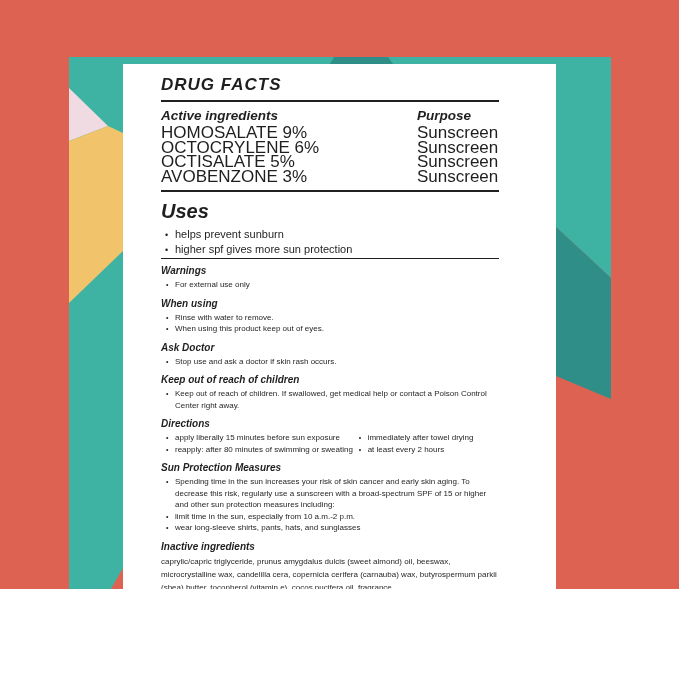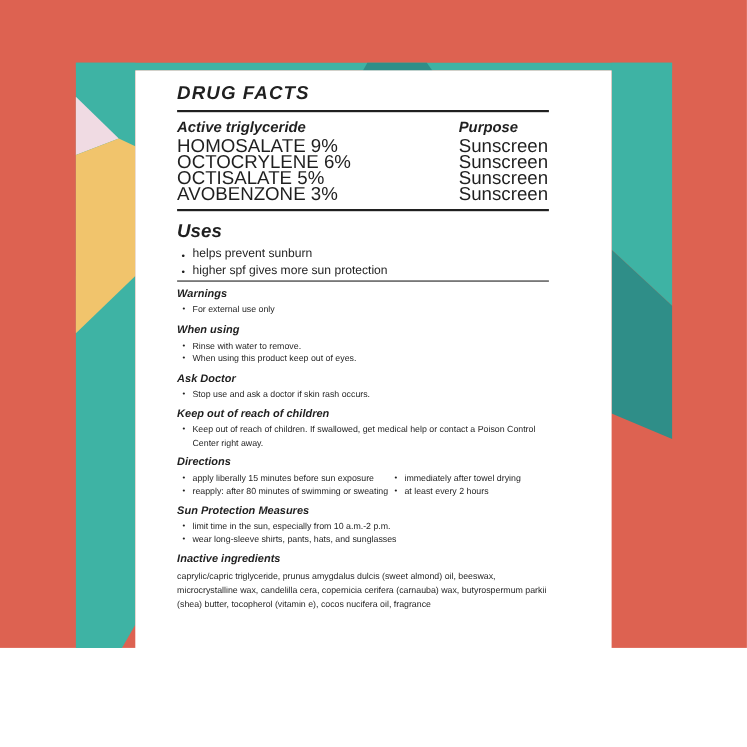--- a/index.html
+++ b/index.html
@@ -27,21 +27,21 @@
   }
   .rule{border:0;border-top:2px solid #202020;margin:0;}
   .rule.thin{border-top-width:1.5px;}
 
   .ai-head{display:flex;margin:6px 0 3px;font-style:italic;font-weight:700;font-size:13.5px;}
   .ai-row{display:flex;font-size:17px;line-height:14.5px;}
   .col-name{flex:0 0 256px;}
   .col-purpose{flex:1;}
   .ai-table{margin-bottom:6px;}
 
-  .uses-h{font-style:italic;font-weight:700;font-size:17px;margin:8px 0 4px;}
+  .uses-h{font-style:italic;font-weight:700;font-size:20px;margin:8px 0 4px;}
   .b{position:relative;padding-left:14px;}
   .b::before{content:"•";position:absolute;left:4px;top:0;}
   .b.big{font-size:11px;line-height:14.5px;}
   .b.big::before{font-size:9px;top:1px;}
   .b.small{font-size:8px;line-height:11.5px;}
   .b.small::before{font-size:7px;left:5px;top:0;}
   .uses-list{margin-bottom:2px;}
 
   .sec-h{font-style:italic;font-weight:700;font-size:10px;margin:7px 0 3px;}
   .sec-h.first{margin-top:6px;}
@@ -82,21 +82,21 @@
     <polygon class="yellow" points="69,141 108,126 123,133 123,251 69,303"></polygon>
   </svg>
 
   <div class="doc">
 
     <div class="title">DRUG FACTS</div>
     <hr class="rule">
 
     <div class="ai-table">
       <div class="ai-head">
-        <span class="col-name">Active triglyceride</span>
+        <span class="col-name">Active ingredients</span>
         <span class="col-purpose">Purpose</span>
       </div>
       <div class="ai-row">
         <span class="col-name">HOMOSALATE 9%</span>
         <span class="col-purpose">Sunscreen</span>
       </div>
       <div class="ai-row">
         <span class="col-name">OCTOCRYLENE 6%</span>
         <span class="col-purpose">Sunscreen</span>
       </div>
@@ -137,20 +137,21 @@
         <div class="b small">apply liberally 15 minutes before sun exposure</div>
         <div class="b small">reapply: after 80 minutes of swimming or sweating</div>
       </div>
       <div class="dir-right">
         <div class="b small">immediately after towel drying</div>
         <div class="b small">at least every 2 hours</div>
       </div>
     </div>
 
     <div class="sec-h">Sun Protection Measures</div>
+    <div class="b small">Spending time in the sun increases your risk of skin cancer and early skin aging. To decrease this risk, regularly use a sunscreen with a broad-spectrum SPF of 15 or higher and other sun protection measures including:</div>
     <div class="b small">limit time in the sun, especially from 10 a.m.-2 p.m.</div>
     <div class="b small">wear long-sleeve shirts, pants, hats, and sunglasses</div>
 
     <div class="sec-h">Inactive ingredients</div>
     <div class="plain">caprylic/capric triglyceride, prunus amygdalus dulcis (sweet almond) oil, beeswax, microcrystalline wax, candelilla cera, copernicia cerifera (carnauba) wax, butyrospermum parkii (shea) butter, tocopherol (vitamin e), cocos nucifera oil, fragrance</div>
 
   </div>
 
   <div class="badge">
     <div class="tag left">

